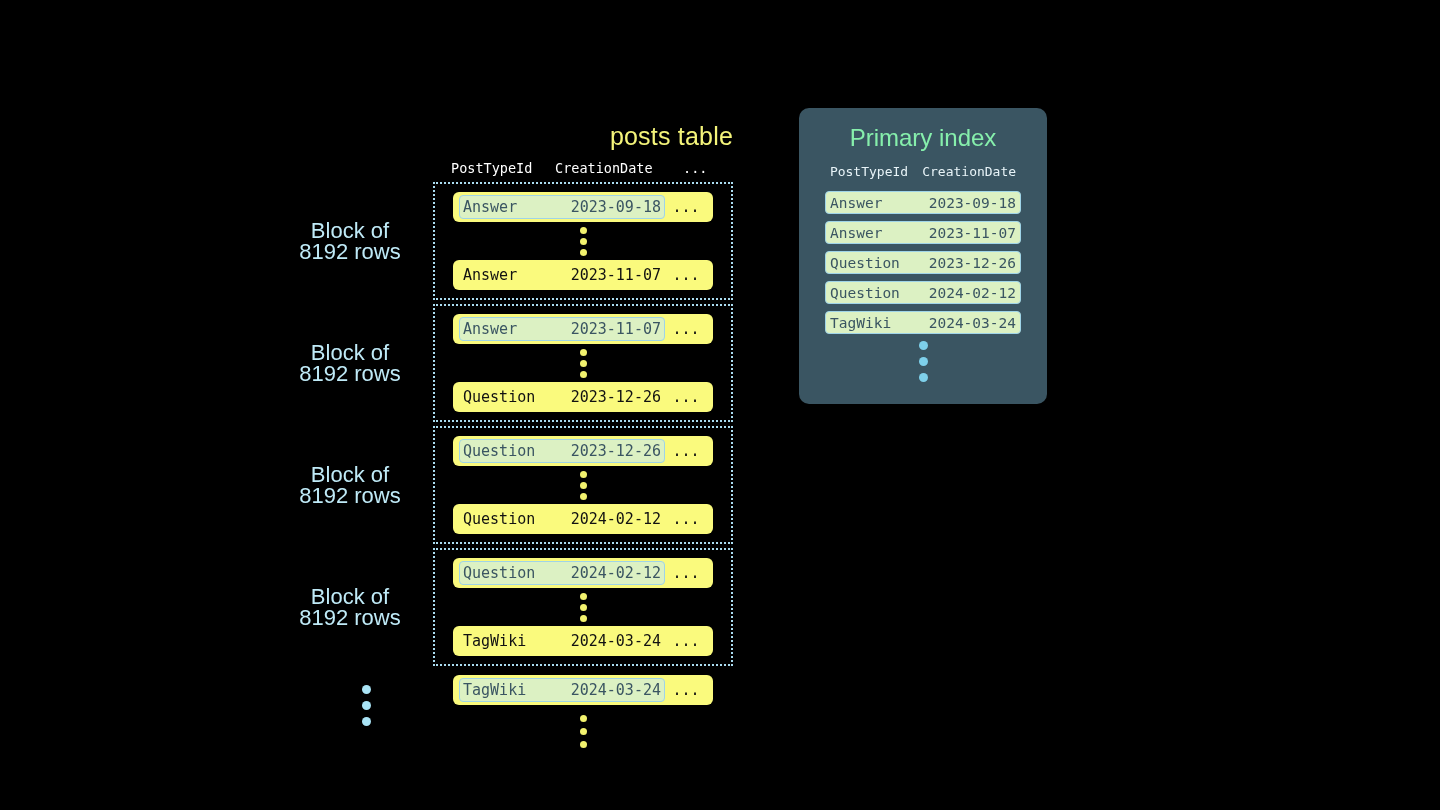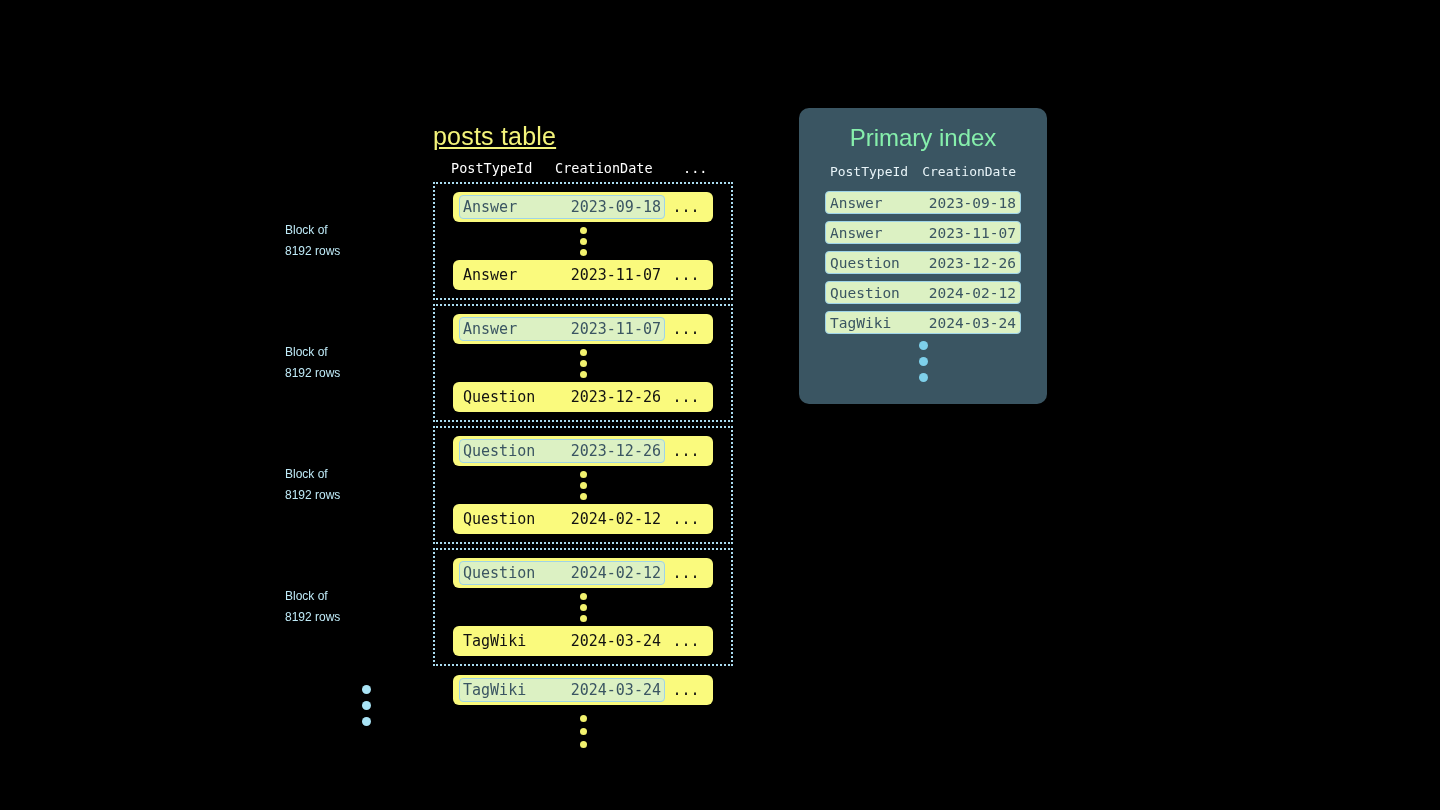--- a/index.html
+++ b/index.html
@@ -22,25 +22,24 @@
     position: absolute;
     left: 433px;
     top: 120px;
     width: 300px;
   }
 
   #posts-title {
     color: #f4f47a;
     font-size: 25px;
     font-weight: 400;
-    text-align: left;
+    text-align: right;
     letter-spacing: 0.2px;
     line-height: 32px;
     margin-bottom: 8px;
-    text-decoration: underline;
   }
 
   .col-header-row {
     display: flex;
     align-items: baseline;
     font-family: "DejaVu Sans Mono", monospace;
     font-size: 13.5px;
     color: #ffffff;
     letter-spacing: 0px;
     height: 22px;
@@ -59,23 +58,23 @@
     background: transparent;
   }
 
   .block-label {
     position: absolute;
     right: 100%;
     top: 50%;
     transform: translateY(-50%);
     margin-right: 20px;
     width: 130px;
-    text-align: left;
+    text-align: center;
     color: #bfeaf7;
-    font-size: 12px;
+    font-size: 22px;
     line-height: 21px;
     white-space: pre-line;
   }
 
   
   .row-pill {
     margin: 0 auto;
     width: 260px;
     height: 30px;
     background: #fafa7d;

